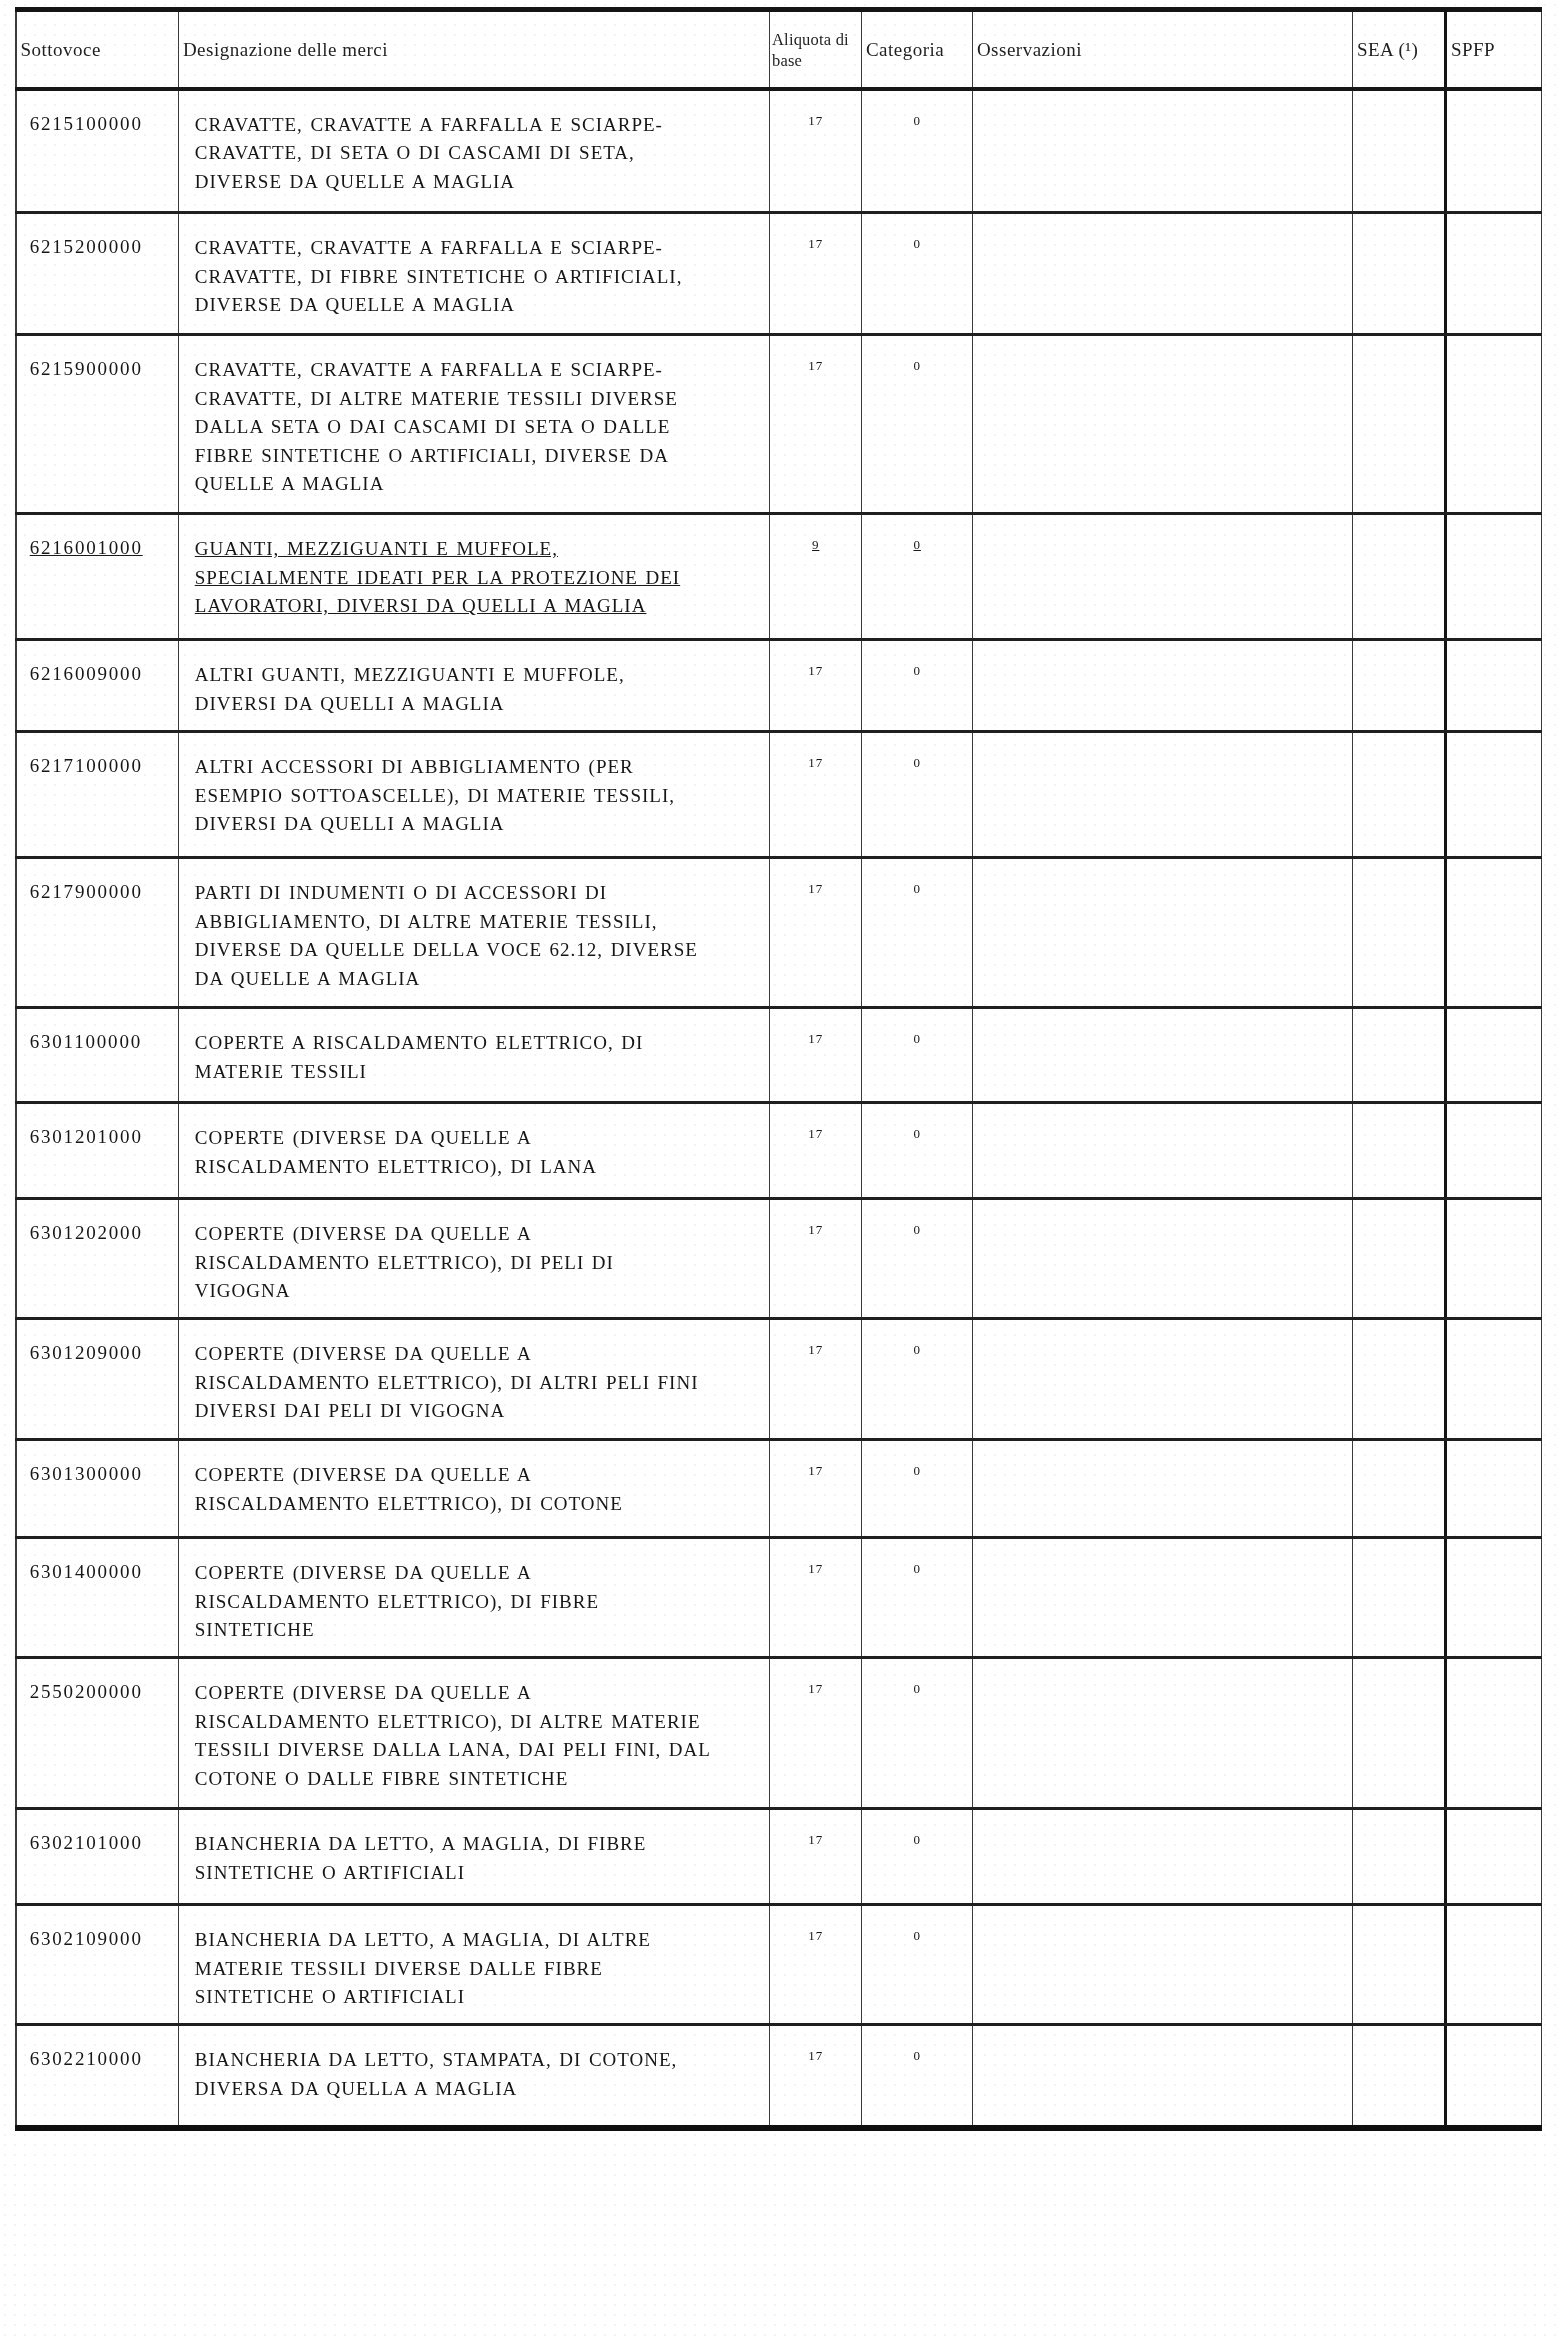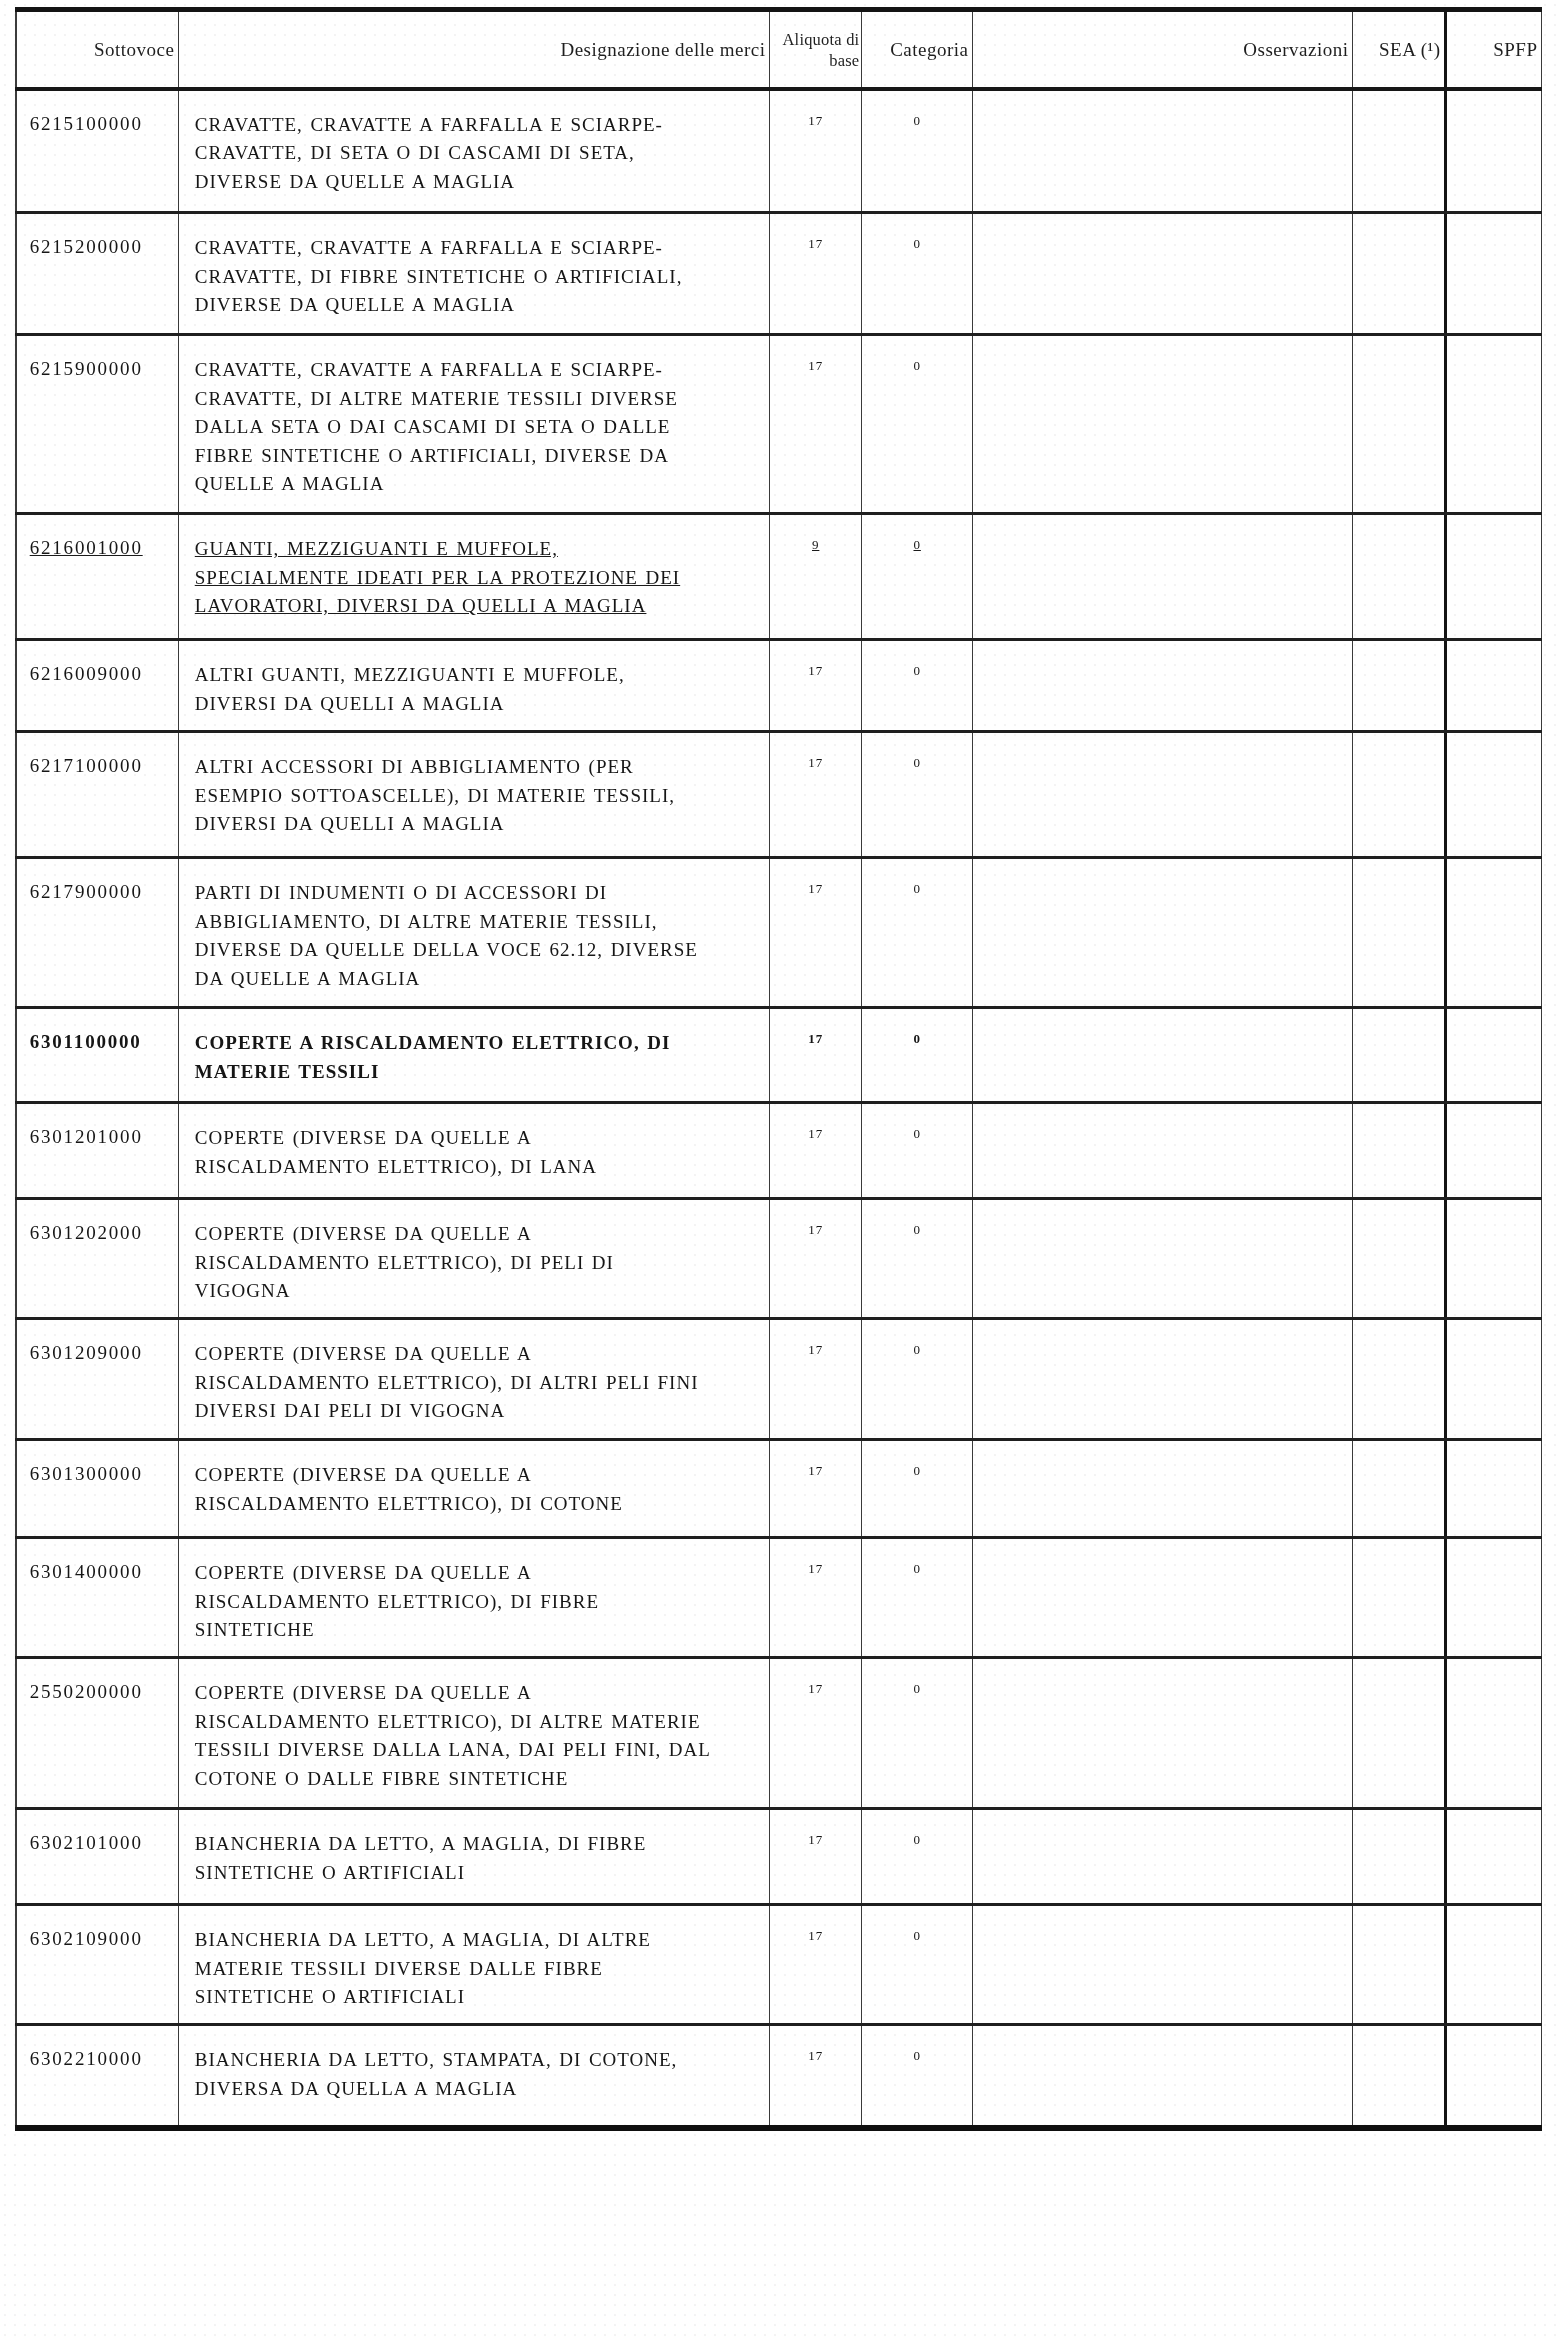--- a/index.html
+++ b/index.html
@@ -26,21 +26,21 @@
     border-top:5.5px solid #141414;
     border-bottom:6.4px solid #0f0f0f;
     border-left:2.8px solid #3c3c3c;
     border-right:1.8px solid #474747;
   }
   thead tr{height:79px;}
   th{
     font-weight:normal;
     font-size:19px;
     letter-spacing:0.5px;
-    text-align:right;
+    text-align:left;
     vertical-align:middle;
     padding:7.3px 3.7px;
     color:#1f1f1f;
     border-bottom:4.6px solid #161616;
     border-right:1.8px solid #3a3a3a;
     margin-left:23px;
   }
   th.c-aliquota{font-size:16.5px;line-height:21px;letter-spacing:0.2px;padding:7.3px 1.8px;}
   th.c-sea{border-right:3.7px solid #141414;}
   td{
@@ -169,21 +169,21 @@
           <td class="c-designazione">PARTI DI INDUMENTI O DI ACCESSORI DI
 ABBIGLIAMENTO, DI ALTRE MATERIE TESSILI,
 DIVERSE DA QUELLE DELLA VOCE 62.12, DIVERSE
 DA QUELLE A MAGLIA</td>
           <td class="c-aliquota">17</td>
           <td class="c-categoria">0</td>
           <td class="c-osservazioni"></td>
           <td class="c-sea"></td>
           <td class="c-spfp"></td>
         </tr>
-        <tr style="height: 95px; font-weight: bold;">
+        <tr style="height: 95px;">
           <td class="c-sottovoce">6301100000</td>
           <td class="c-designazione">COPERTE A RISCALDAMENTO ELETTRICO, DI
 MATERIE TESSILI</td>
           <td class="c-aliquota">17</td>
           <td class="c-categoria">0</td>
           <td class="c-osservazioni"></td>
           <td class="c-sea"></td>
           <td class="c-spfp"></td>
         </tr>
         <tr style="height: 96px;">

